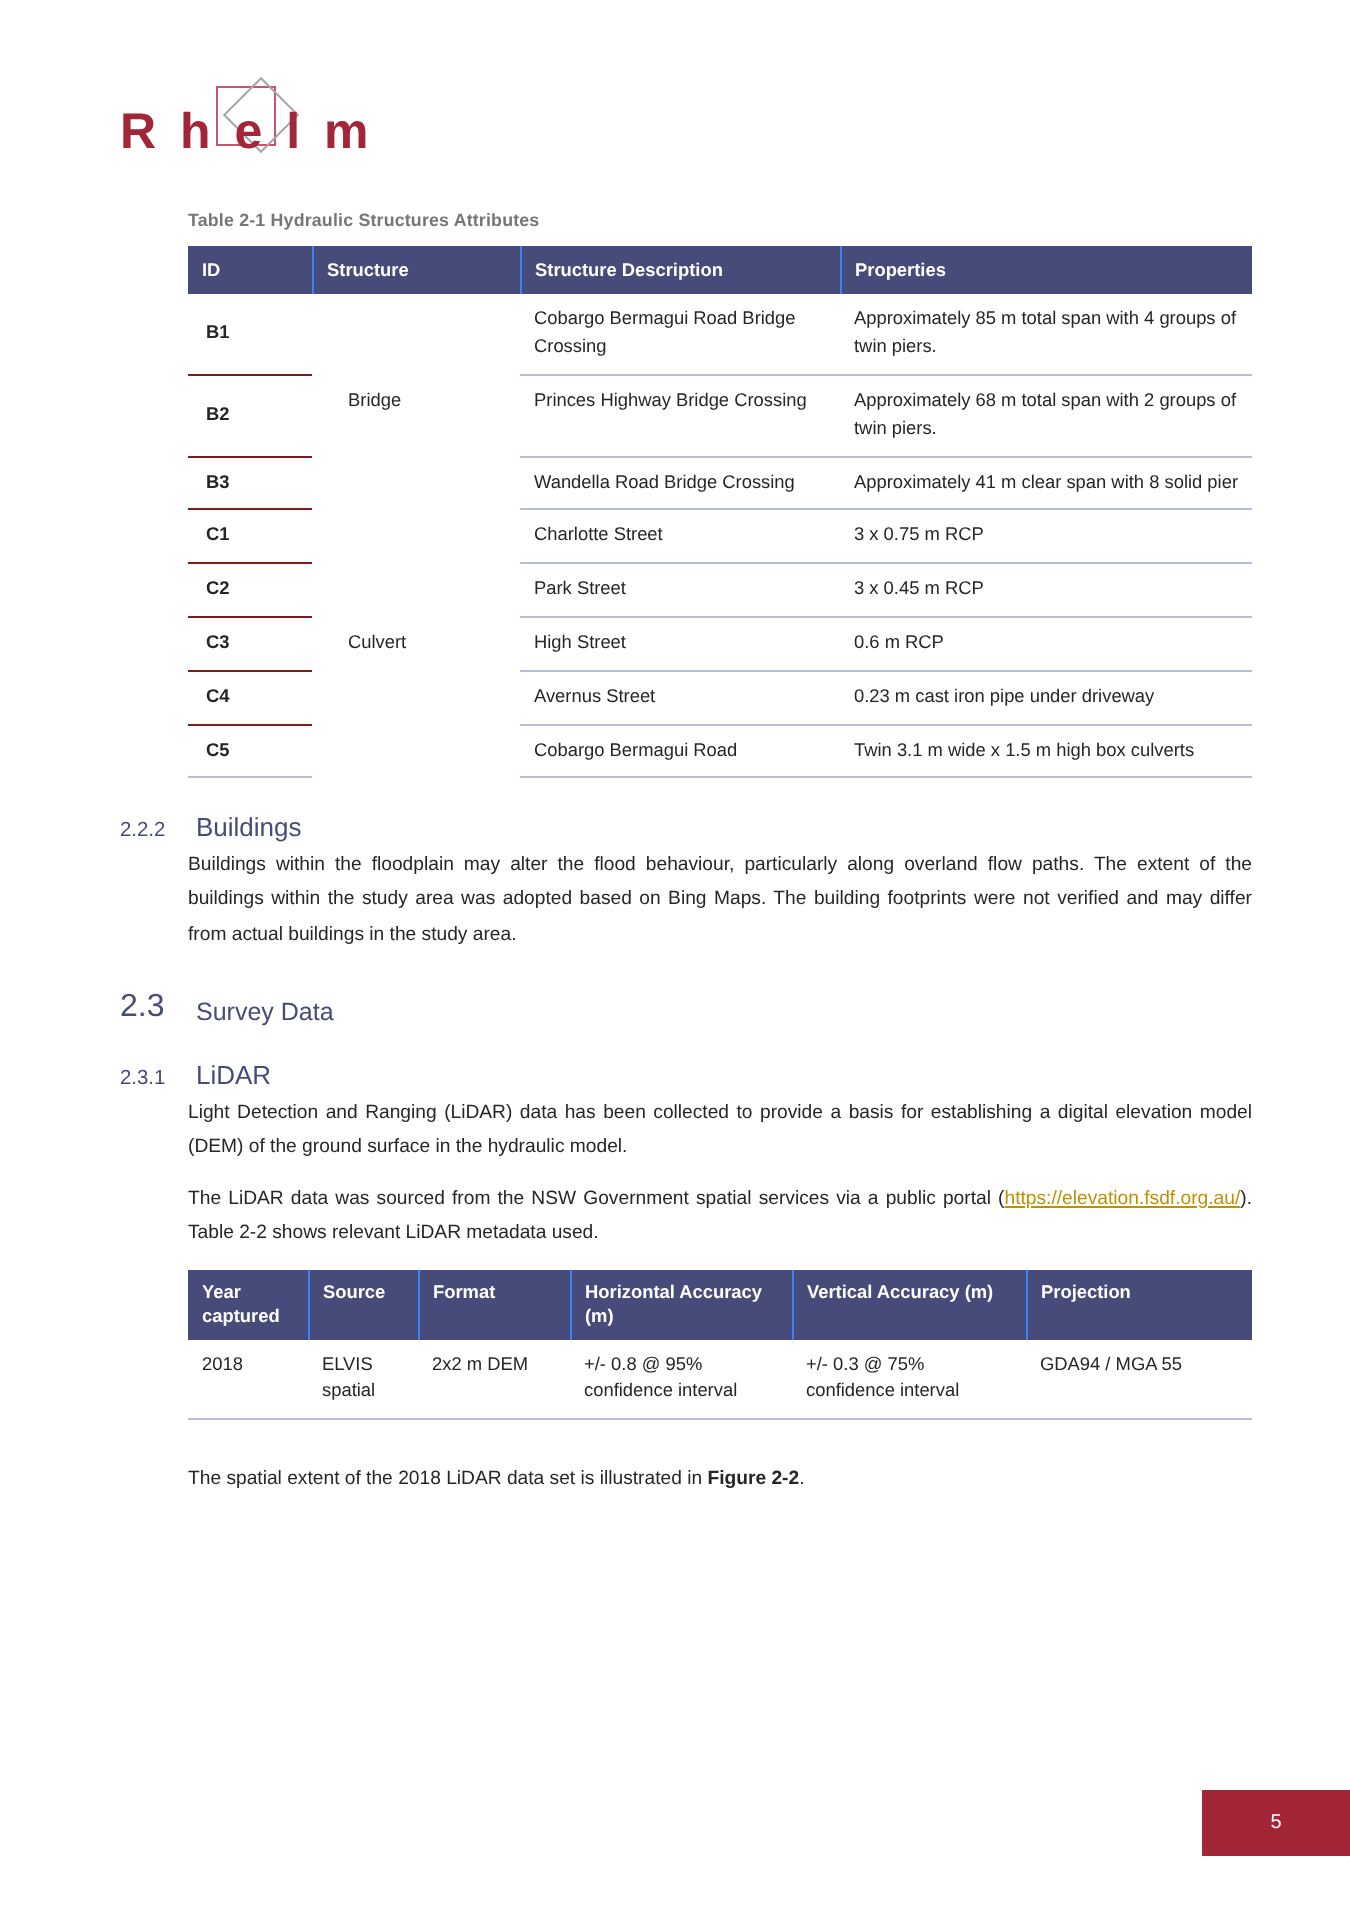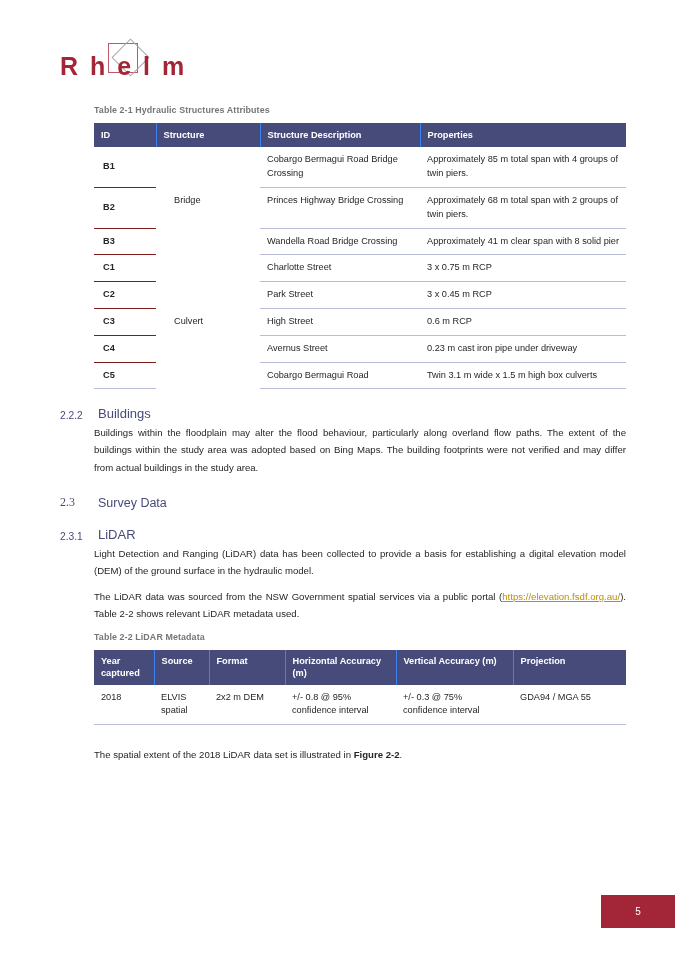--- a/index.html
+++ b/index.html
@@ -166,23 +166,22 @@
     display: flex;
     align-items: flex-end;
     color: #474B79;
   }
   .sec-h2 {
     margin-top: 19px;
     margin-bottom: 2px;
   }
   .sec-h2 .num {
     width: 38px;
-    font-size: 12px;
+    font-size: 16px;
     flex: 0 0 38px;
-    font-family: Liberation Serif, serif;
   }
   .sec-h2 .ttl {
     font-size: 12.5px;
   }
   .sec-h3 {
     margin-top: 17px;
     margin-bottom: 3px;
   }
   .sec-h3 .num {
     width: 38px;
@@ -314,21 +313,20 @@
       <span class="ttl">Survey Data</span>
     </div>
 
     <div class="sec sec-h3">
       <span class="num">2.3.1</span>
       <span class="ttl">LiDAR</span>
     </div>
     <p class="body tight">Light Detection and Ranging (LiDAR) data has been collected to provide a basis for establishing a digital elevation model (DEM) of the ground surface in the hydraulic model.</p>
     <p class="body"><span>The LiDAR data was sourced from the NSW Government spatial services via a public portal (</span><a class="ext-link" href="#">https://elevation.fsdf.org.au/</a><span>). Table 2-2 shows relevant LiDAR metadata used.</span></p>
 
-    <div class="table-caption">Table 2-2 LiDAR Metadata</div>
 
     <table id="t2">
       <colgroup>
         <col class="c1">
           <col class="c2">
           <col class="c3">
           <col class="c4">
           <col class="c5">
           <col class="c6">
       </colgroup>

